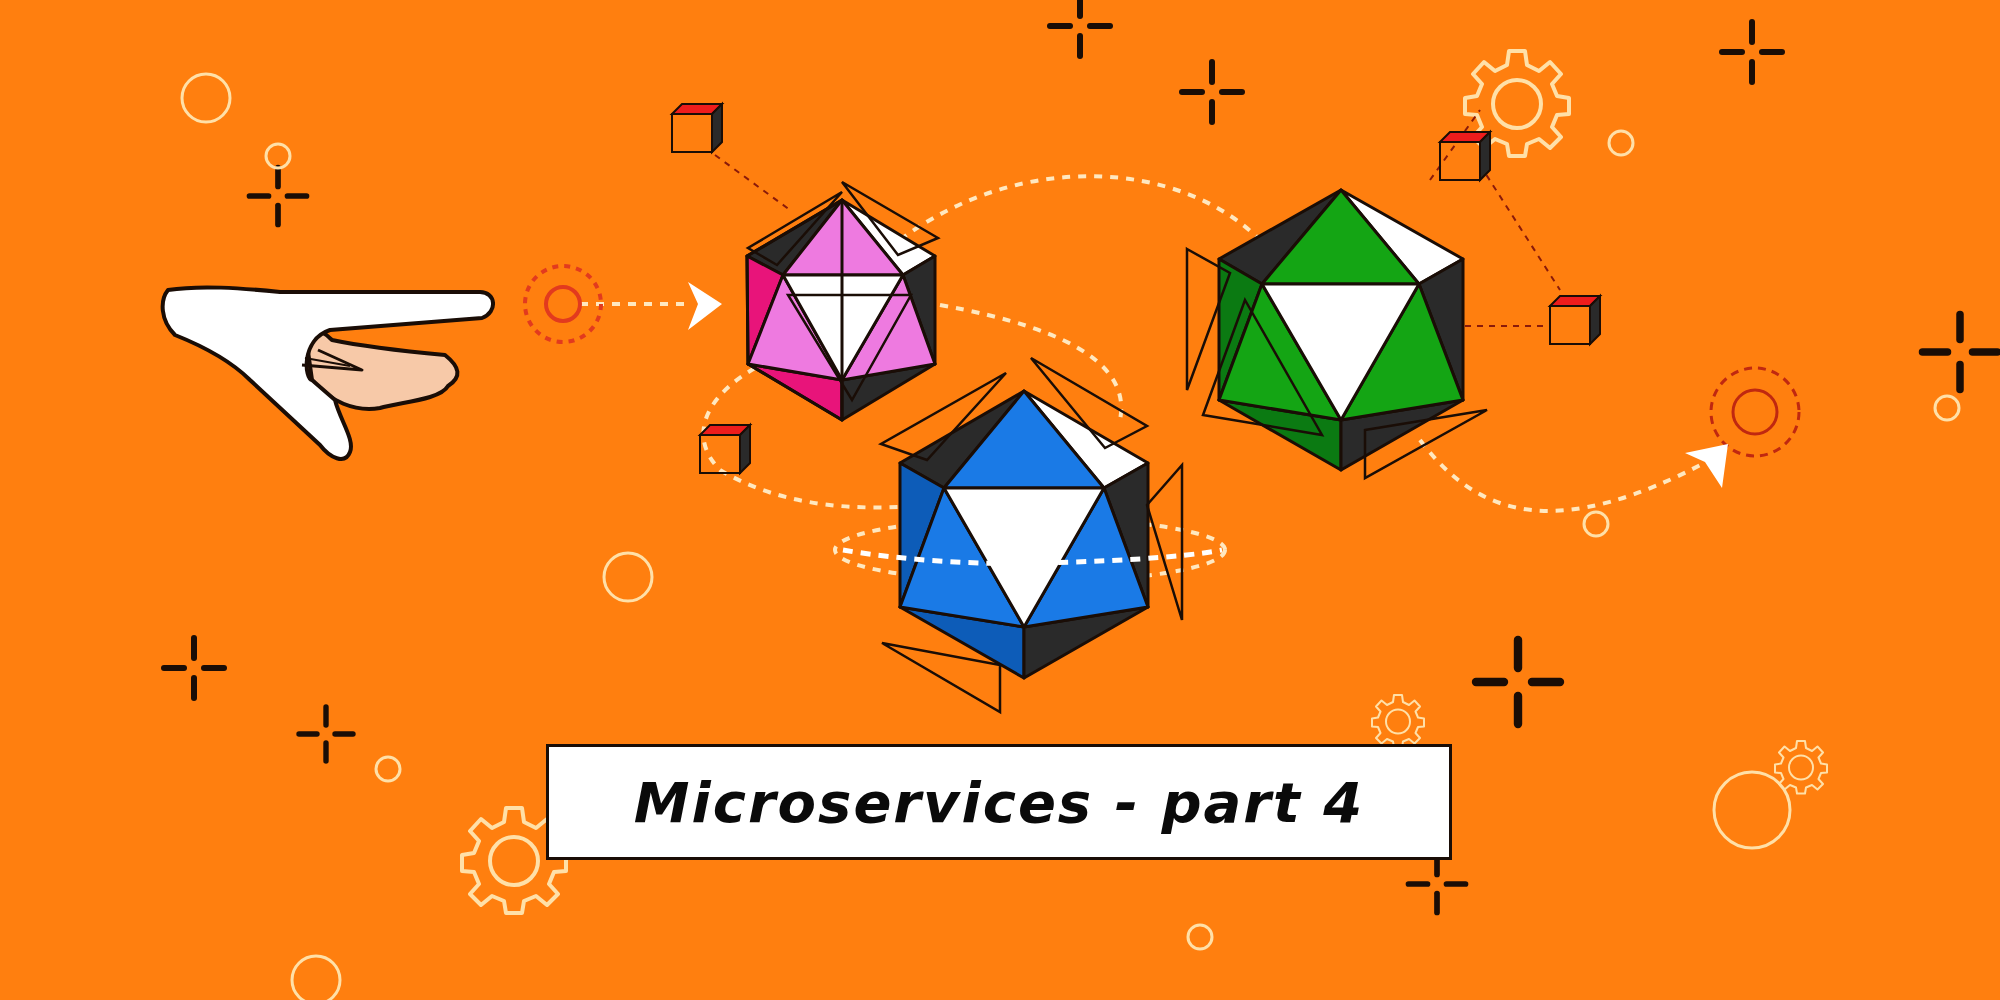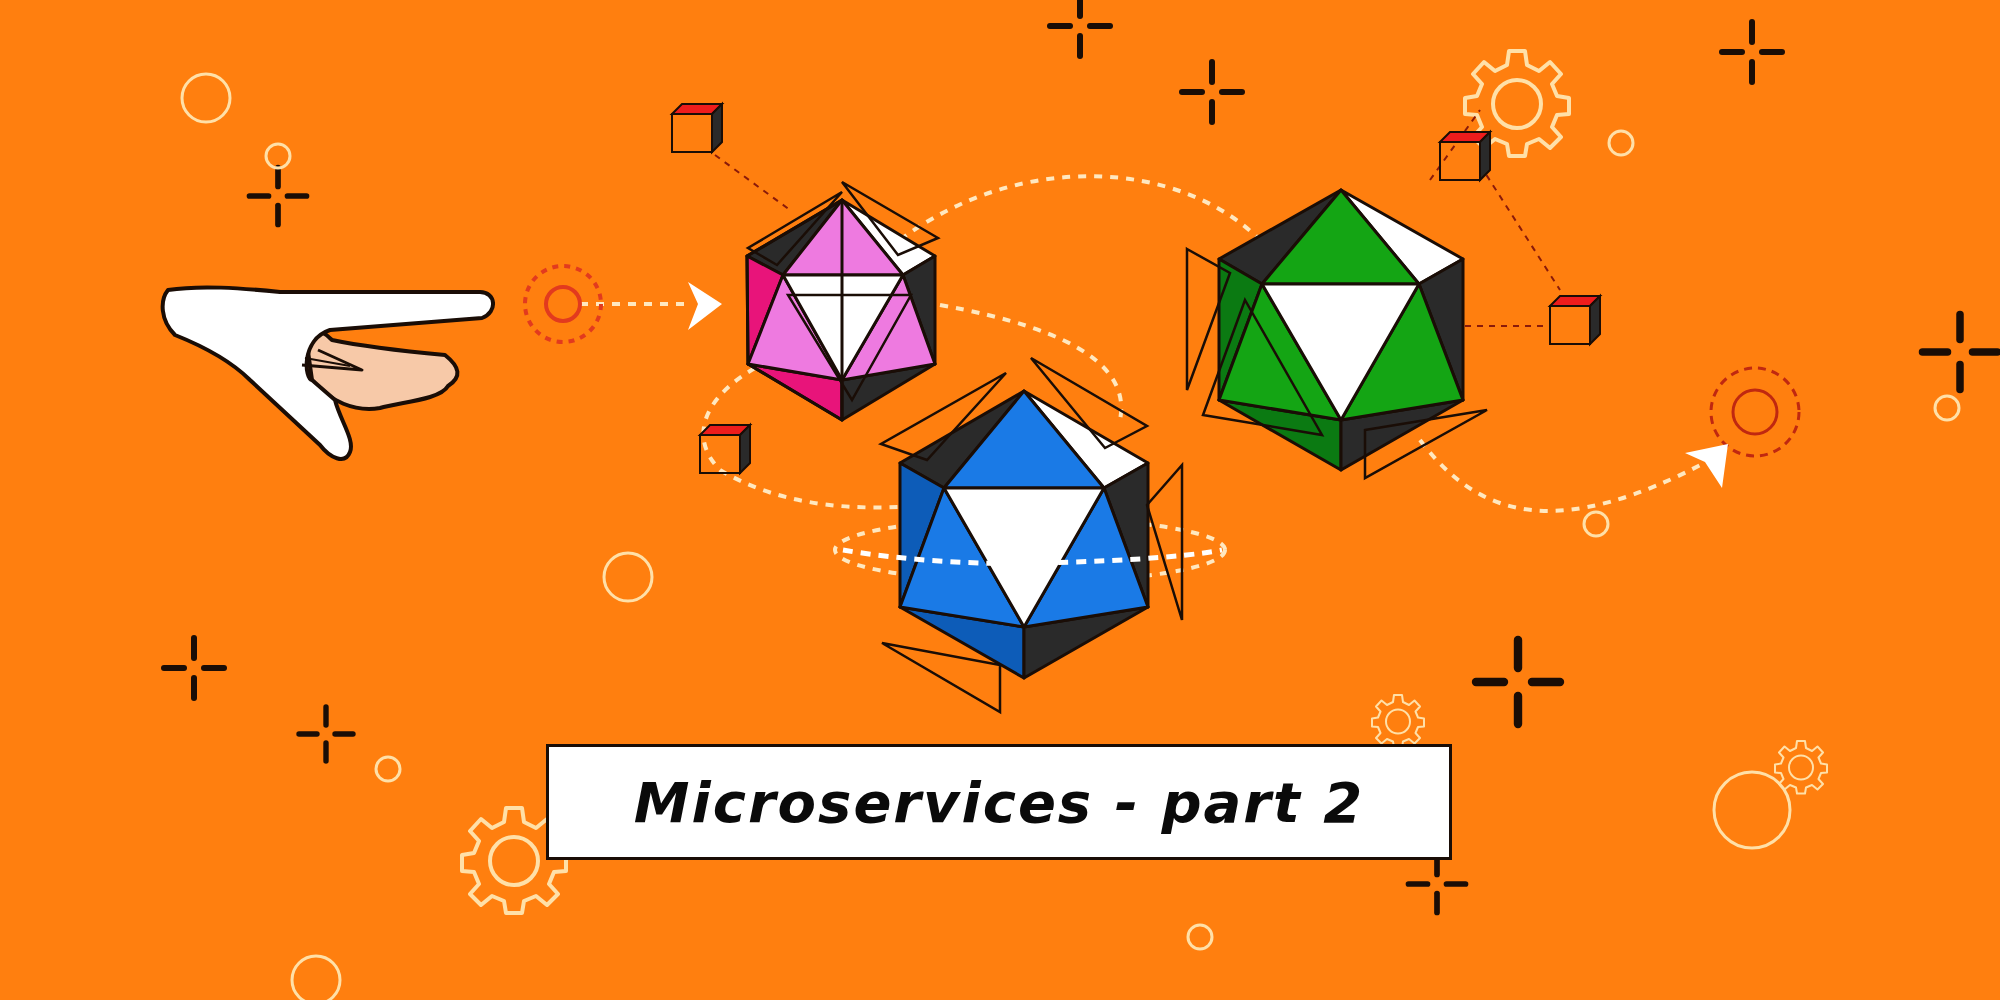--- a/index.html
+++ b/index.html
@@ -163,14 +163,14 @@
   <path d="M843,550 C900,560 980,565 1030,563 C1100,562 1180,558 1222,550" fill="none" stroke="#ffffff" stroke-width="5" stroke-dasharray="10,8"></path>
   <g fill="none" stroke="#1a0d06" stroke-width="2.5">
     <polygon points="1006,373 881,444 927,460"></polygon>
     <polygon points="1031,358 1147,426 1105,448"></polygon>
     <polygon points="1147,505 1182,465 1182,620"></polygon>
     <polygon points="882,643 1000,665 1000,712"></polygon>
   </g>
 </svg>
 
 <div class="title-box">
-  <span class="title-text">Microservices - part 2</span>
+  <span class="title-text">Microservices - part 4</span>
 </div>
 
 </body></html>

